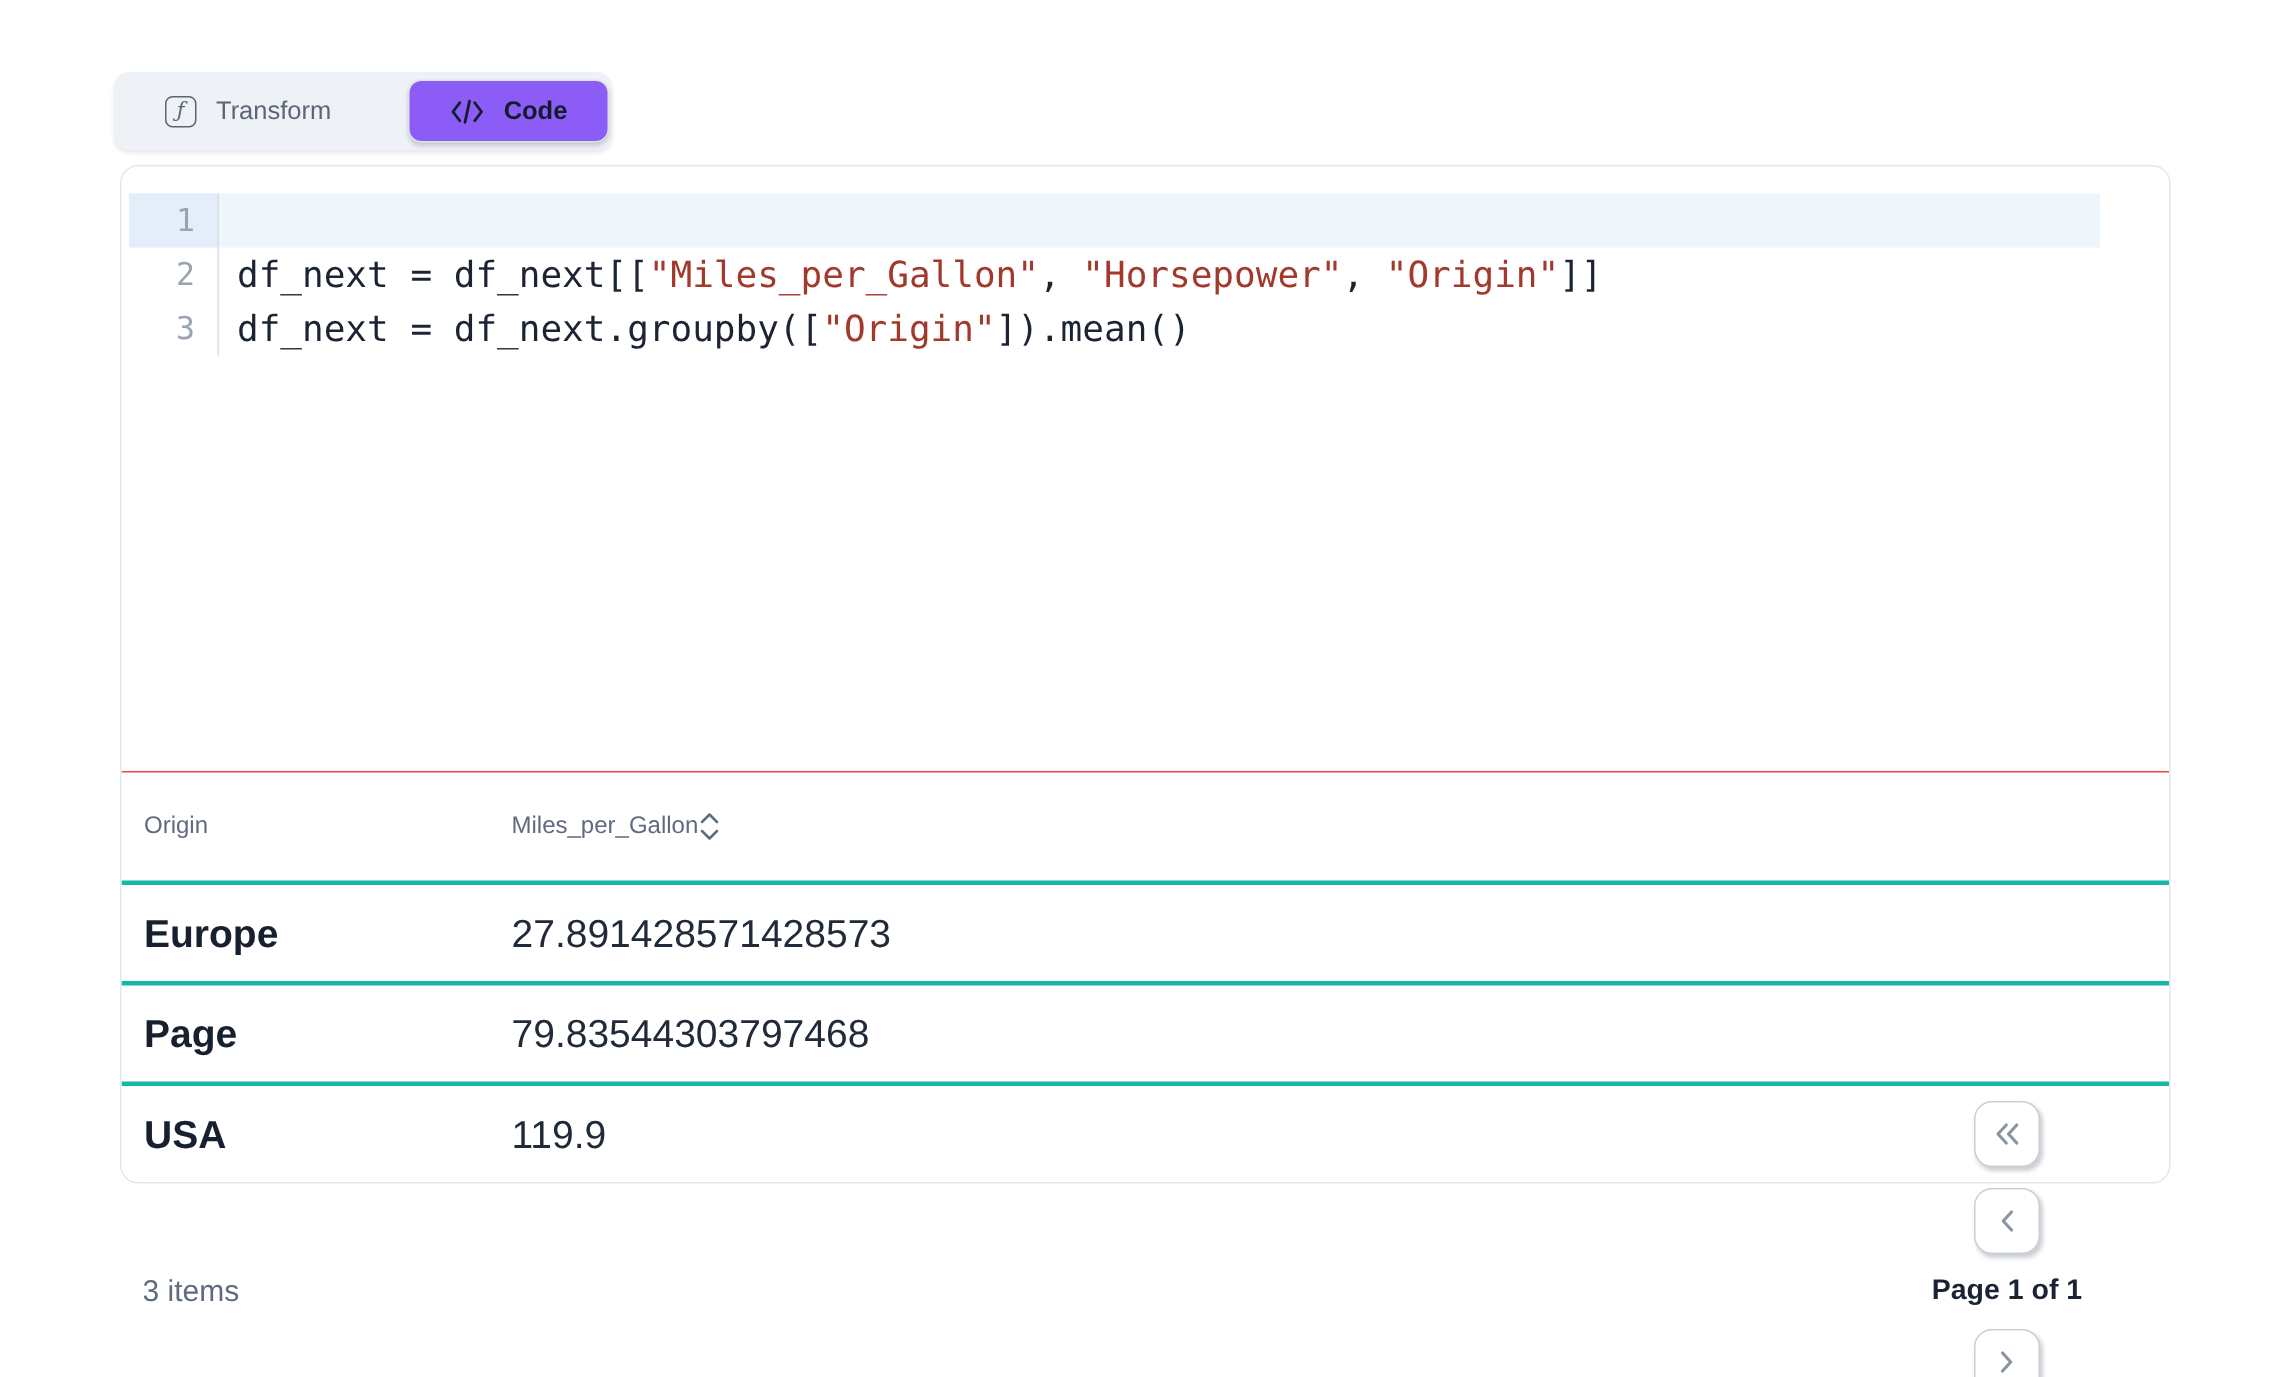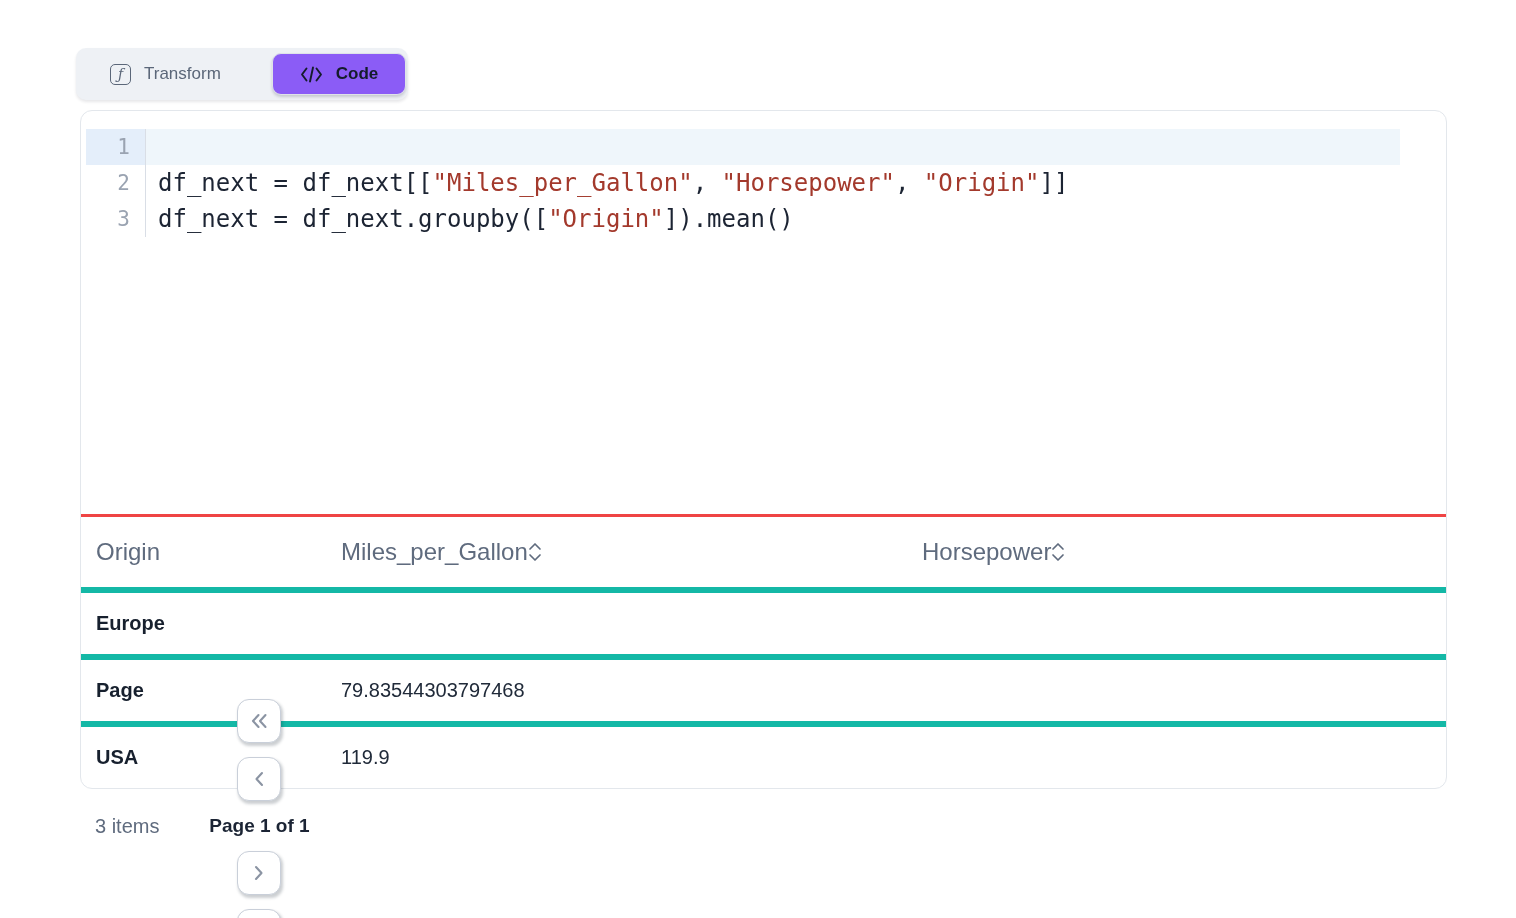--- a/index.html
+++ b/index.html
@@ -87,40 +87,40 @@
   .tok-string { color: #a3392c; }
 
   
   .thead, .trow {
     display: grid;
     grid-template-columns: 245px 581px 1fr;
     align-items: center;
   }
   .thead {
     height: 73px;
-    border-top: 3px solid #ef4444;
+    border-top: 1px solid #ef4444;
     color: #5f6b7e;
-    font-size: 24px; font-weight: 500;
+    font-size: 16px; font-weight: 500;
   }
   .thead .cell, .trow .cell { padding-left: 15px; }
   .th-sortable { display: flex; align-items: center; gap: 0; cursor: pointer; }
   .sort-icon { flex: 0 0 auto; display: inline-flex; }
   .trow {
     height: 67px;
-    border-top: 6px solid #14b8a6;
-    font-size: 20px;
+    border-top: 3px solid #14b8a6;
+    font-size: 26px;
     color: #202a39;
   }
   .row-key { font-weight: 700; color: #17202e; }
 
   
   .footer {
-    position: absolute; left: 80px; top: 803px;
+    position: absolute; left: 80px; top: 838px;
     width: 1367px; height: 46px;
-    display: flex; align-items: center; 
+    display: flex; align-items: center; justify-content: space-between;
   }
   .items-count {
     padding-left: 15px;
     font-size: 20px; color: #5f6b7e;
   }
   .pager {
     display: flex; align-items: center; gap: 14px;
     padding-right: 9px;
     flex-direction: column;
   }
@@ -179,33 +179,25 @@
     <div class="cell">Origin</div>
     <div class="cell th-sortable">
       <span>Miles_per_Gallon</span>
       <span class="sort-icon">
         <svg width="14" height="22" viewBox="0 0 14 22" fill="none" stroke="#5f6b7e" stroke-width="1.7" stroke-linecap="round" stroke-linejoin="round">
           <polyline points="2,8 7,3 12,8"></polyline>
           <polyline points="2,14 7,19 12,14"></polyline>
         </svg>
       </span>
     </div>
-    <div class="cell th-sortable">
-      <span>Horsepower</span>
-      <span class="sort-icon">
-        <svg width="14" height="22" viewBox="0 0 14 22" fill="none" stroke="#5f6b7e" stroke-width="1.7" stroke-linecap="round" stroke-linejoin="round">
-          <polyline points="2,8 7,3 12,8"></polyline>
-          <polyline points="2,14 7,19 12,14"></polyline>
-        </svg>
-      </span>
-    </div>
   </div>
 
   <div class="trow">
     <div class="cell row-key">Europe</div>
+    <div class="cell">27.891428571428573</div>
   </div>
   <div class="trow">
     <div class="cell row-key">Page</div>
     <div class="cell">79.83544303797468</div>
   </div>
   <div class="trow">
     <div class="cell row-key">USA</div>
     <div class="cell">119.9</div>
   </div>
 </div>

